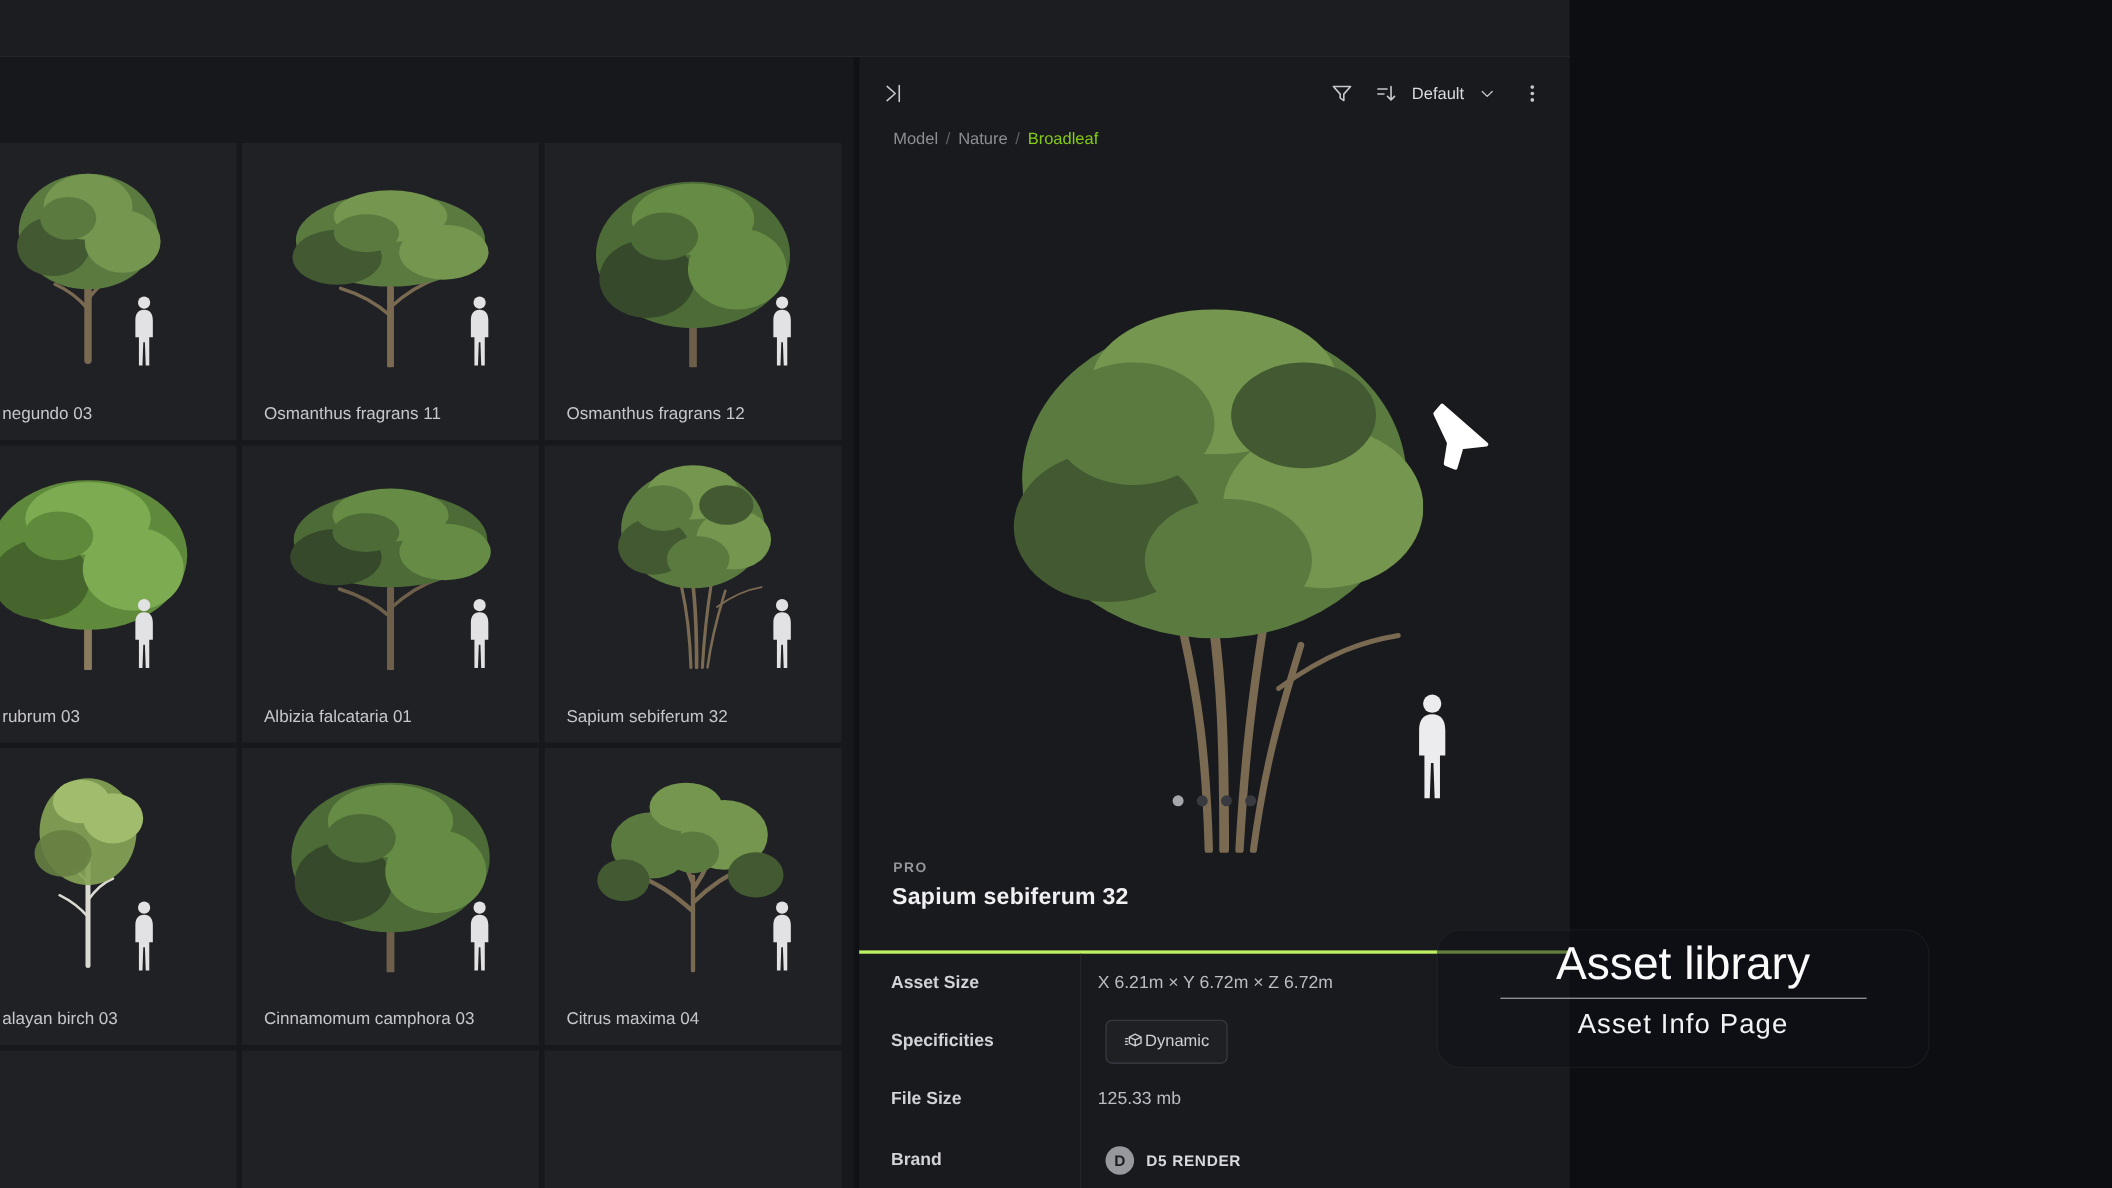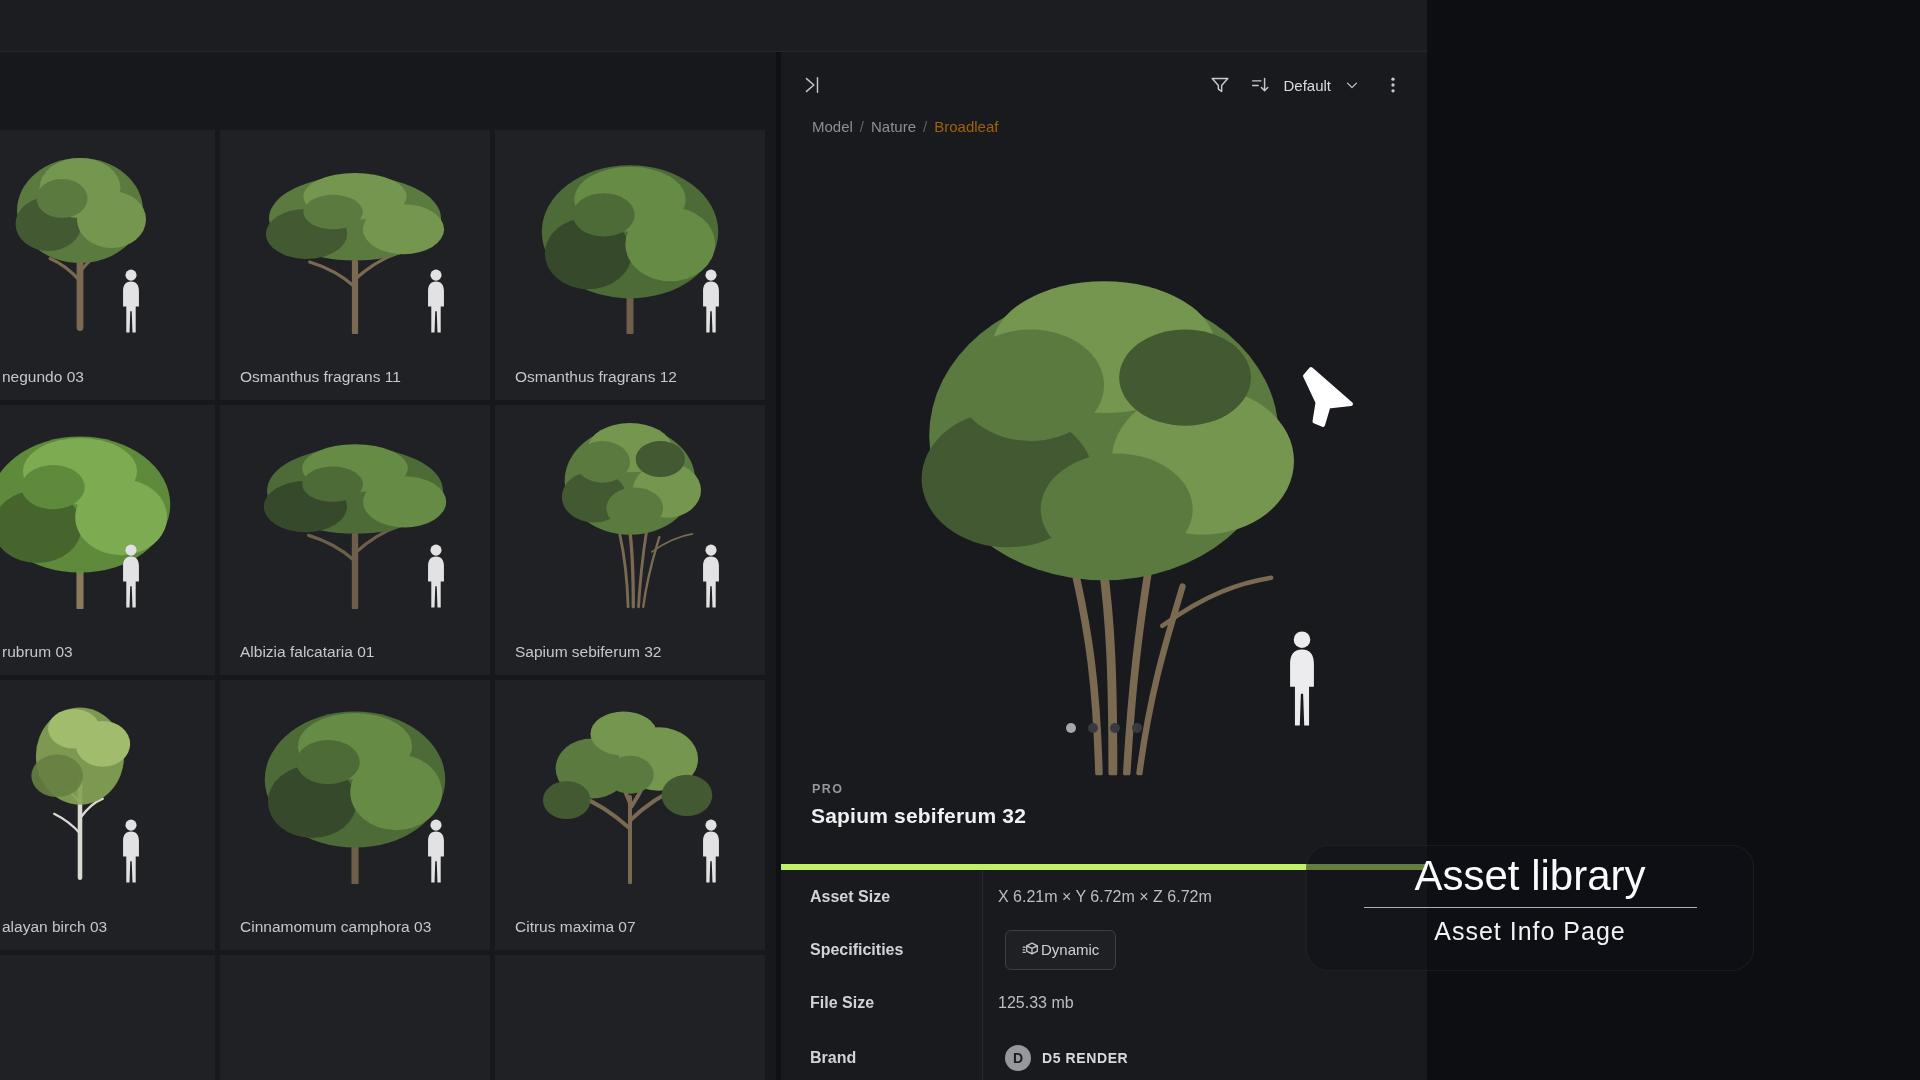--- a/index.html
+++ b/index.html
@@ -48,38 +48,38 @@
   .tb-gap-a { margin-left:18px; }
   .sort-label { margin-left:12px; font-size:15px; color:#dadbde; cursor:pointer; }
   .chev { margin-left:12px; width:18px; height:18px; cursor:pointer; }
   .kebab { margin-left:22px; width:20px; height:20px; cursor:pointer; }
   svg.stroke-i { stroke:#c7c8cc; fill:none; stroke-width:1.6; stroke-linecap:round; stroke-linejoin:round; }
   svg.fill-i { fill:#c7c8cc; }
 
   .breadcrumb { position:absolute; left:31px; top:66px; font-size:15px; display:flex; gap:7px; }
   .bc-item { color:#8e8f94; cursor:pointer; }
   .bc-sep { color:#5f6065; }
-  .bc-current { color:#a16207; }
+  .bc-current { color:#84cc16; }
 
   .viewport { position:absolute; left:0; top:88px; width:646px; height:612px; }
   .main-tree { position:absolute; left:133px; top:121px; }
   .main-person { position:absolute; left:503px; top:489px; width:36px; height:99px; color:#ececee; }
   .cursor-icon { position:absolute; left:514px; top:224px; width:64px; height:66px; }
 
   .dots { position:absolute; left:50%; transform:translateX(-50%); top:671px; display:flex; gap:12px; }
   .dot { width:10px; height:10px; border-radius:50%; background:#393a40; cursor:pointer; }
   .dot.active { background:#a6a7ac; }
 
   .pro-badge { position:absolute; left:31px; top:730px; font-size:12.5px; letter-spacing:1.4px;
     color:#96979c; font-weight:700; }
   .asset-title { position:absolute; left:30px; top:752px; font-size:21px; font-weight:700;
     color:#f0f0f2; letter-spacing:.2px; }
 
   .info-table { position:absolute; left:0; top:812px; width:646px; bottom:0;
-    border-top:6px solid #bef264; }
+    border-top:3px solid #bef264; }
   .v-div { position:absolute; left:201px; top:0; bottom:0; width:1px; background:#26272c; }
   .info-row { position:absolute; left:0; width:646px; display:flex; align-items:center; }
   .row-0 { top:0;    height:53px; }
   .row-1 { top:53px; height:53px; }
   .row-2 { top:106px;height:54px; }
   .row-3 { top:160px;height:56px; }
   .info-label { width:201px; padding-left:29px; font-size:16px; font-weight:600; color:#d2d3d7; }
   .info-value { padding-left:16px; font-size:16px; color:#bcbdc3; }
   .chip { display:inline-flex; align-items:center; gap:1px; margin-left:23px; height:40px;
     padding:0 16px; border:1px solid #3e3f45; border-radius:6px; background:#1f2024;
@@ -283,21 +283,21 @@
           <div class="cell-label">Cinnamomum camphora 03</div>
         </div>
 
         <div class="cell">
           <svg class="tree v-olive" width="192" height="182">
               <use href="#t-open"></use>
             </svg>
           <svg class="person" viewBox="0 0 26 70">
               <use href="#person"></use>
             </svg>
-          <div class="cell-label">Citrus maxima 07</div>
+          <div class="cell-label">Citrus maxima 04</div>
         </div>
 
         <div class="cell partial cut">
 
           <div class="cell-label"></div>
         </div>
 
         <div class="cell partial">
 
           <div class="cell-label"></div>

